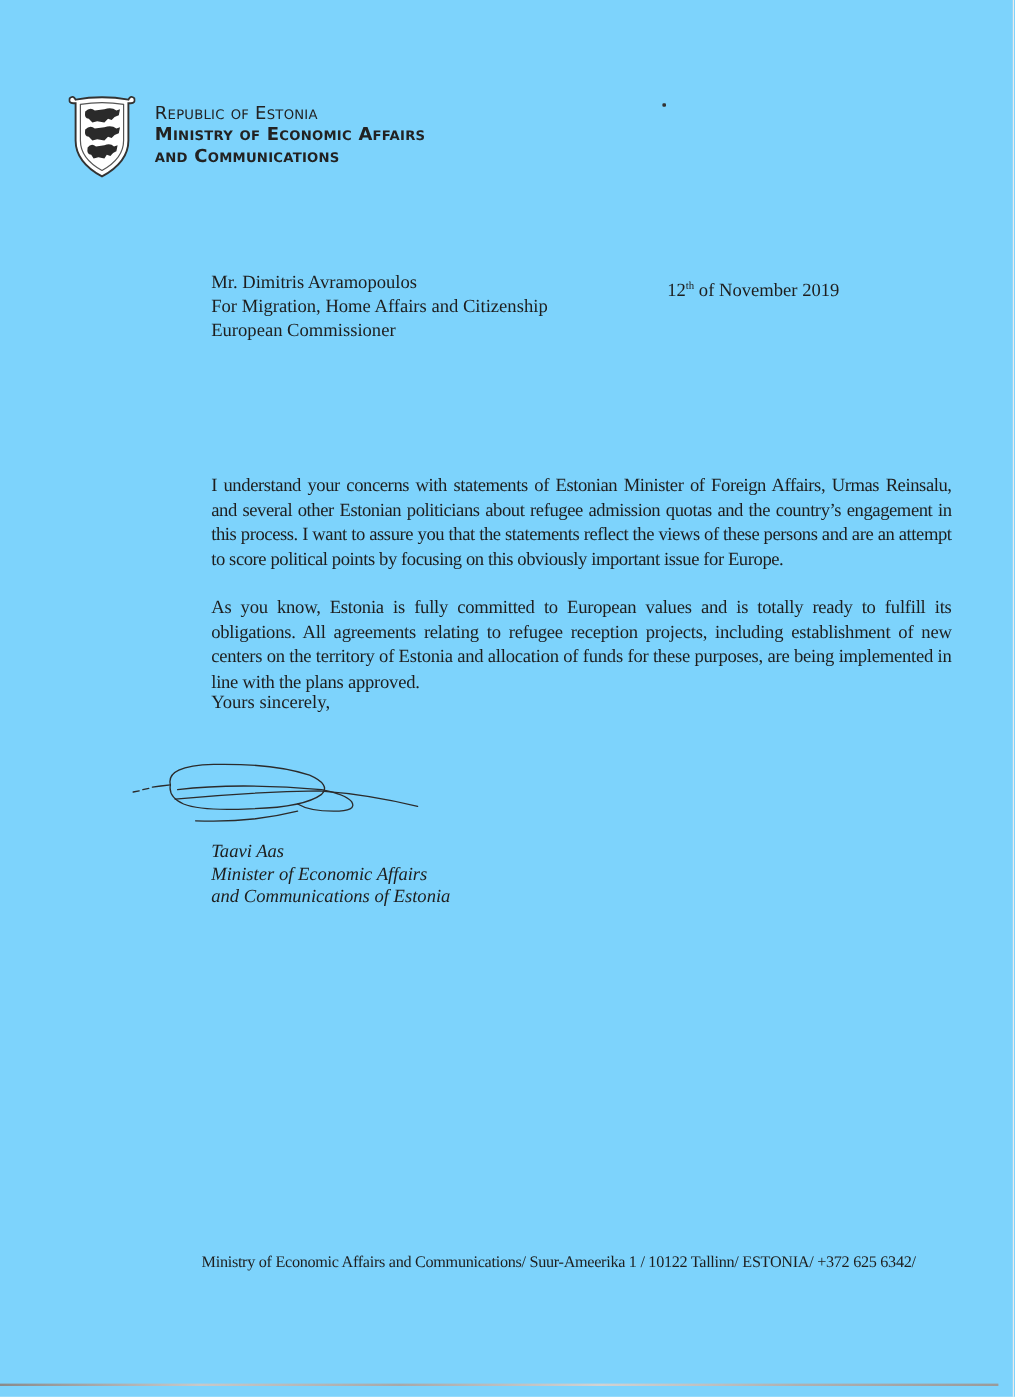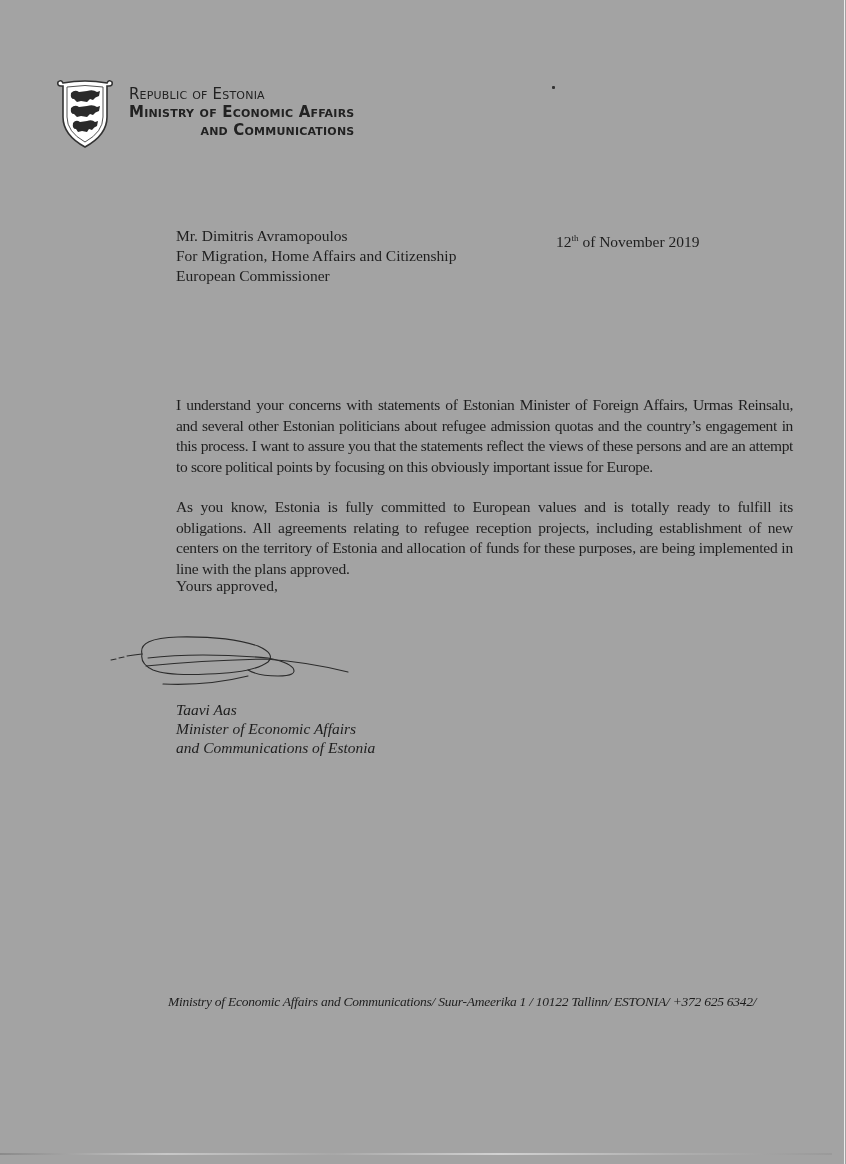--- a/index.html
+++ b/index.html
@@ -1,43 +1,43 @@
 <!DOCTYPE html>
 <html><head>
 <meta charset="utf-8">
 <style>
   html, body { margin: 0; padding: 0; background: #ffffff; }
   body { width: 846px; height: 1164px; position: relative; overflow: hidden; }
-  .page { position: absolute; left: 0; top: 0; width: 846px; height: 1164px; background: #a3a3a3; }
+  .page { position: absolute; left: 0; top: 0; width: 846px; height: 1164px; background: #7dd3fc; }
   .edge-right { position: absolute; right: 1px; top: 0; width: 1px; height: 1164px; background: #ececec; }
   .edge-bottom { position: absolute; left: 0; top: 1153px; width: 832px; height: 2px;
     background: linear-gradient(90deg, #8a8a8a 0%, #c8c8c8 20%, #a8a8a8 40%, #d2d2d2 60%, #b0b0b0 80%, #9a9a9a 100%); }
   .speck { position: absolute; width: 3px; height: 3px; background: #333; border-radius: 1px; }
 
   .crest { position: absolute; left: 57px; top: 77px; width: 56px; height: 72px; }
   .letterhead { position: absolute; left: 129px; top: 85px; font-family: "DejaVu Sans", sans-serif;
     color: #222; font-size: 14px; line-height: 18px; letter-spacing: 0.2px; }
   .letterhead .l1 { font-weight: normal; font-variant: small-caps; font-size: 15px; }
-  .letterhead .l2, .letterhead .l3 { font-weight: bold; font-variant: small-caps; font-size: 15px; text-align: right; }
+  .letterhead .l2, .letterhead .l3 { font-weight: bold; font-variant: small-caps; font-size: 15px; }
 
   .serif { font-family: "Liberation Serif", "DejaVu Serif", serif; color: #1e1e1e; margin-left: 42px; }
   .recipient { position: absolute; left: 134px; top: 226px; font-size: 15.5px; line-height: 20px; }
   .date { position: absolute; left: 514px; top: 228px; font-size: 15.5px; line-height: 20px; }
   .date sup { font-size: 9px; vertical-align: 6px; }
 
   .salutation { position: absolute; left: 134px; top: 356px; font-size: 15.5px; line-height: 20px; }
   .para { position: absolute; left: 134px; width: 617px; font-size: 15.5px; line-height: 20.5px; text-align: justify; font-family: Liberation Serif, serif; }
   .p1 { top: 395px; letter-spacing: -0.35px; }
   .p2 { top: 497px; letter-spacing: -0.2px; }
   .closing { position: absolute; left: 134px; top: 576px; font-size: 15.5px; line-height: 20px; }
 
   .signature { position: absolute; left: 108px; top: 628px; width: 245px; height: 60px; }
   .signer { position: absolute; left: 134px; top: 700px; font-size: 15.5px; line-height: 19px; font-style: italic; }
 
-  .footer { position: absolute; left: 126px; top: 993px; font-size: 13.5px; line-height: 17px; letter-spacing: -0.25px; font-style: italic; }
+  .footer { position: absolute; left: 126px; top: 1043px; font-size: 13.5px; line-height: 17px; letter-spacing: -0.25px; }
 </style>
 </head>
 <body>
 
 <div class="page">
   <div class="edge-right"></div>
   <div class="edge-bottom"></div>
   <div class="speck" style="left:552px;top:86px;"></div>
 
   <svg class="crest" viewBox="0 0 56 72">
@@ -62,21 +62,21 @@
     <div>For Migration, Home Affairs and Citizenship</div>
     <div>European Commissioner</div>
   </div>
 
   <div class="date serif"><span>12</span><sup>th</sup><span> of November 2019</span></div>
 
 
   <div class="para p1 serif">I understand your concerns with statements of Estonian Minister of Foreign Affairs, Urmas Reinsalu, and several other Estonian politicians about refugee admission quotas and the country’s engagement in this process. I want to assure you that the statements reflect the views of these persons and are an attempt to score political points by focusing on this obviously important issue for Europe.</div>
   <div class="para p2 serif">As you know, Estonia is fully committed to European values and is totally ready to fulfill its obligations. All agreements relating to refugee reception projects, including establishment of new centers on the territory of Estonia and allocation of funds for these purposes, are being implemented in line with the plans approved.</div>
 
-  <div class="closing serif">Yours approved,</div>
+  <div class="closing serif">Yours sincerely,</div>
 
   <svg class="signature" viewBox="0 0 245 60">
     <g fill="none" stroke="#2b2b2b" stroke-width="1.1" stroke-linecap="round">
       <path d="M3 32 L8 31 M11 30 L16 29 M19 28 L26 27 L34 26"></path>
       <path d="M34 26 Q30 10 70 9 Q120 8 150 18 Q168 26 160 34 Q145 45 100 46 Q60 48 45 42 Q32 36 34 26 Z"></path>
       <path d="M40 30 Q90 24 160 30 Q180 34 185 40 Q190 48 170 48 Q150 48 140 42"></path>
       <path d="M38 38 Q100 32 158 31 Q200 34 240 44"></path>
       <path d="M55 56 Q100 58 140 48"></path>
     </g>
   </svg>

